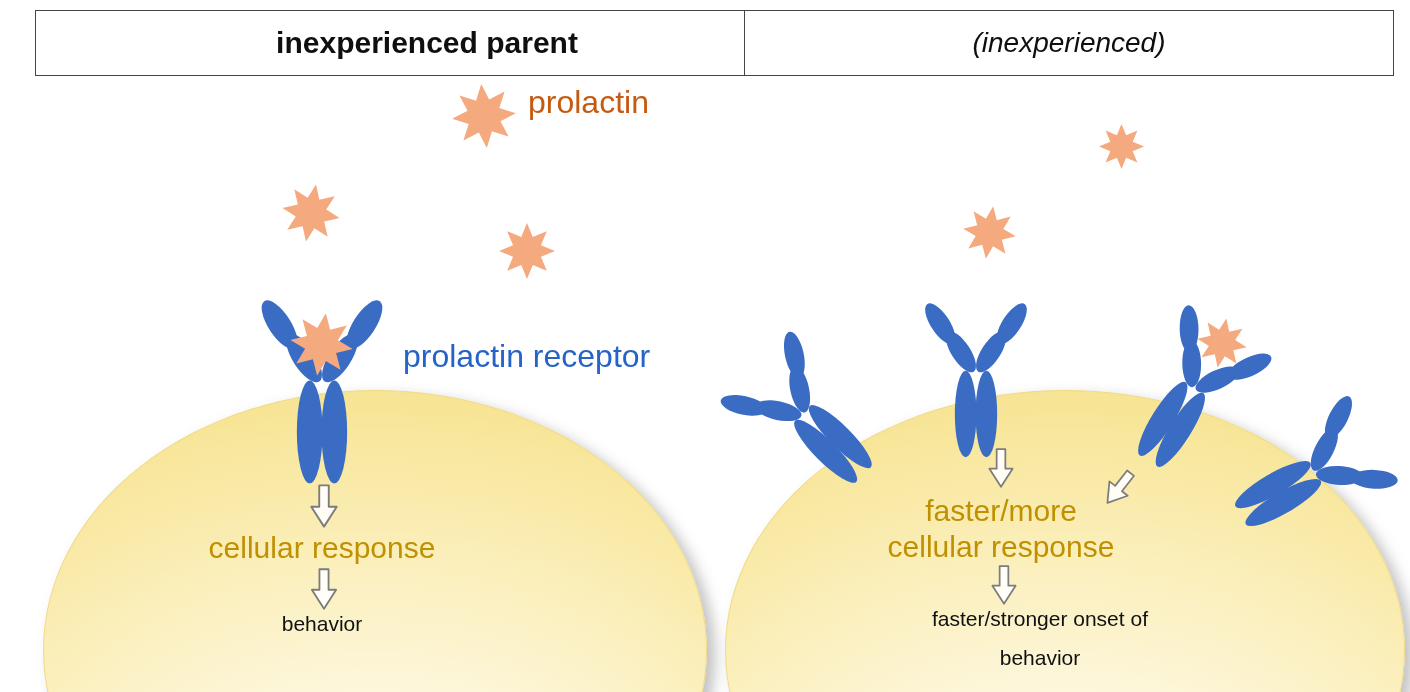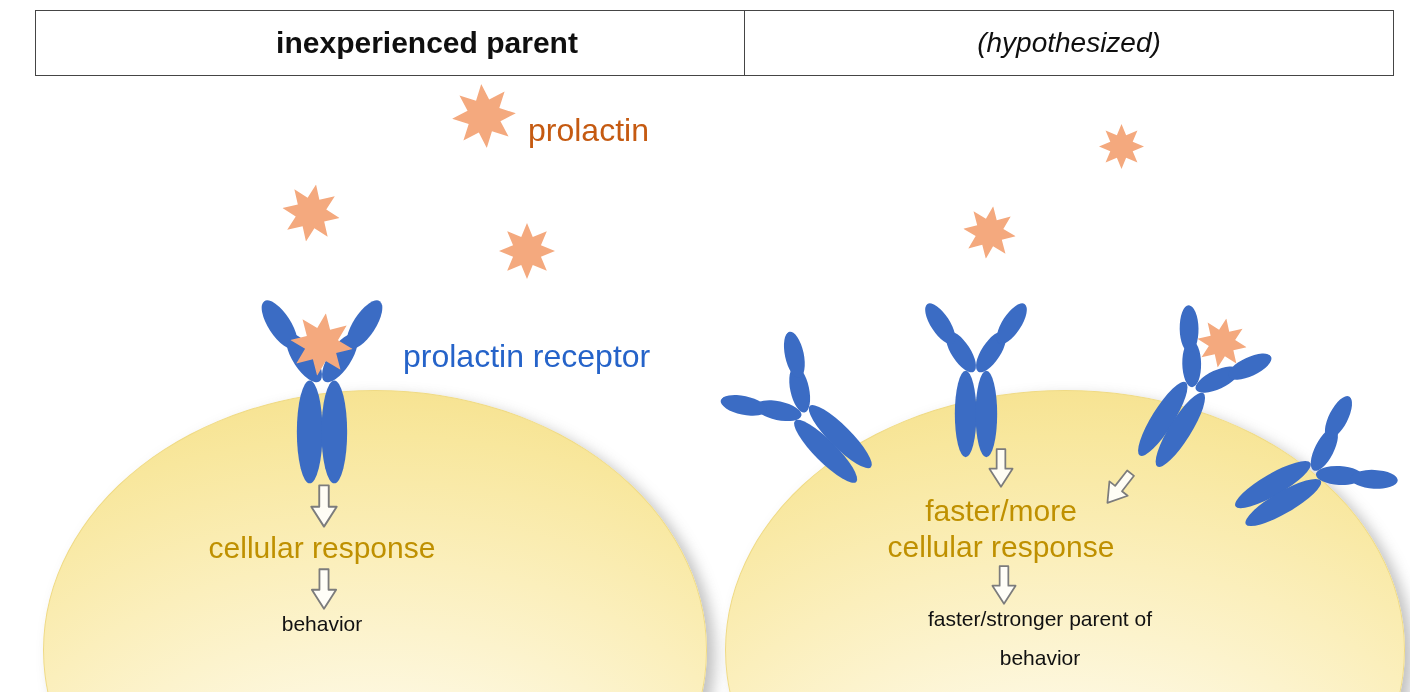--- a/index.html
+++ b/index.html
@@ -94,21 +94,21 @@
     <svg class="star-svg" style="left:452px; top:84px; width:64px; height:64px; transform:rotate(-5deg);">
         <use href="#star8"></use>
       </svg>
     <svg class="star-svg" style="left:282px; top:184px; width:58px; height:58px; transform:rotate(10deg);">
         <use href="#star8"></use>
       </svg>
     <svg class="star-svg" style="left:499px; top:223px; width:56px; height:56px;">
         <use href="#star8"></use>
       </svg>
 
-    <div class="lbl lbl-prolactin" style="left:528px; top:112px;">prolactin</div>
+    <div class="lbl lbl-prolactin" style="left:528px; top:84px;">prolactin</div>
 
     <svg class="receptor-svg" style="left:252px; top:300px; width:140px; height:190px;">
         <use href="#receptor"></use>
       </svg>
     <svg class="star-svg" style="left:290px; top:313px; width:63px; height:63px; transform:rotate(8deg);">
         <use href="#star8"></use>
       </svg>
 
     <div class="lbl lbl-receptor" style="left:403px; top:338px;">prolactin receptor</div>
 
@@ -121,21 +121,21 @@
     <svg class="arrow-svg" style="left:307px; top:567px; width:34px; height:44px;">
         <use href="#arrow-down"></use>
       </svg>
 
     <div class="lbl lbl-behavior" style="left:168px; top:612px; width:308px;">behavior</div>
   </div>
 
   <div class="panel">
 
     <div class="title-box" style="left:744px; top:10px; width:650px; height:66px;">
-      <span class="title-note">(hypothesized)</span>
+      <span class="title-note">(inexperienced)</span>
     </div>
 
     <div class="cell" style="left:725px; top:390px; width:680px; height:520px;"></div>
 
     <svg class="star-svg" style="left:1099px; top:124px; width:45px; height:45px;">
         <use href="#star8"></use>
       </svg>
     <svg class="star-svg" style="left:963px; top:206px; width:53px; height:53px; transform:rotate(8deg);">
         <use href="#star8"></use>
       </svg>
@@ -163,17 +163,17 @@
         <use href="#arrow-down"></use>
       </svg>
 
     <div class="lbl lbl-cellular" style="left:846px; top:494px; width:310px;">faster/more</div>
     <div class="lbl lbl-cellular" style="left:846px; top:530px; width:310px;">cellular response</div>
 
     <svg class="arrow-svg" style="left:989px; top:564px; width:30px; height:42px;">
         <use href="#arrow-down"></use>
       </svg>
 
-    <div class="lbl lbl-behavior" style="left:818px; top:607px; width:444px;">faster/stronger parent of</div>
+    <div class="lbl lbl-behavior" style="left:818px; top:607px; width:444px;">faster/stronger onset of</div>
     <div class="lbl lbl-behavior" style="left:818px; top:646px; width:444px;">behavior</div>
   </div>
 
 </div>
 
 </body></html>

